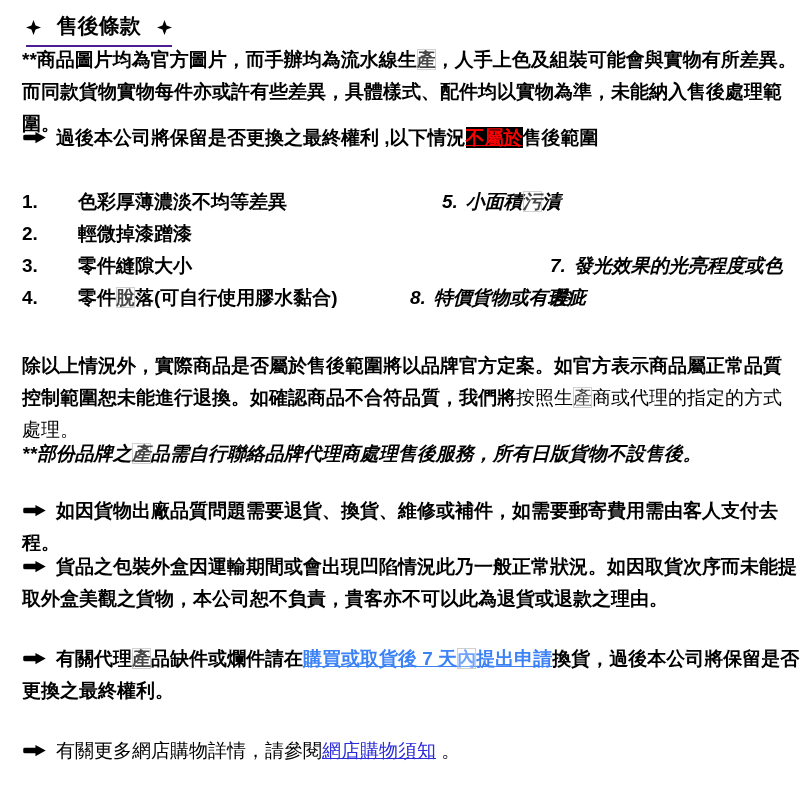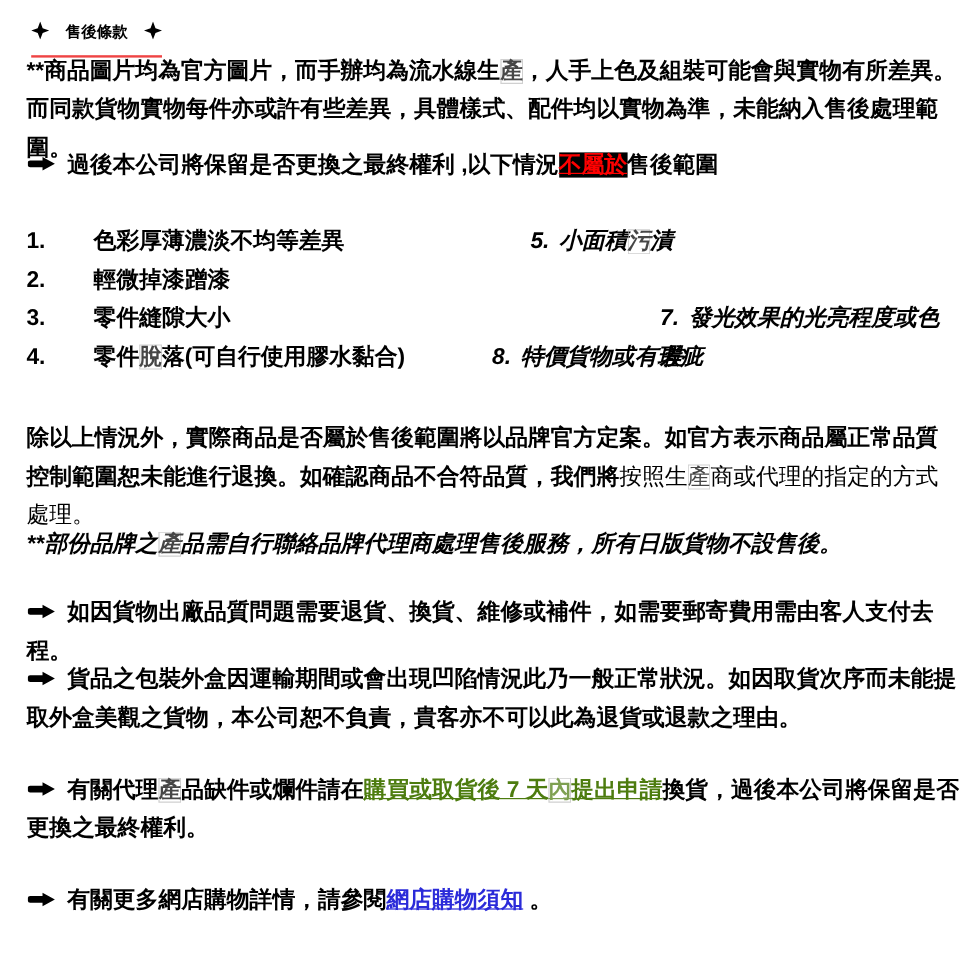--- a/index.html
+++ b/index.html
@@ -13,23 +13,23 @@
     line-height: 32px;
     font-weight: bold;
     color: #000000;
   }
   .block { position: absolute; left: 22px; width: 778px; }
 
   
   .title-wrap { position: absolute; left: 26px; top: 10px; }
   .title-inner {
     display: inline-block;
-    border-bottom: 2px solid #ef4444;
+    border-bottom: 2px solid #4c1d95;
     padding-bottom: 3px;
-    font-size: 13px;
+    font-size: 21px;
   }
   .title-text { margin: 0 10px; }
   .star-icon svg { vertical-align: -2px; }
 
   
   .arrow-icon { margin-right: 9px; display: inline-block; }
   .arrow-icon svg { vertical-align: -1px; }
 
   
   .hl-notin {
@@ -50,24 +50,24 @@
     box-shadow: inset 0 0 0 1px #bfbfbf;
   }
 
   
   .light { font-weight: normal; }
 
   
   .red-text { color: #000000; font-style: italic; }
 
   
-  .red-underline { color: #4d7c0f; text-decoration: underline; }
+  .red-underline { color: #3b82f6; text-decoration: underline; }
 
   
-  .footer { font-weight: bold; }
+  .footer { font-weight: normal; }
   .store-link {
     color: #2b2bd9;
     text-decoration: underline;
     cursor: pointer;
   }
 </style>
 </head>
 <body>
 
 <div class="title-wrap">

